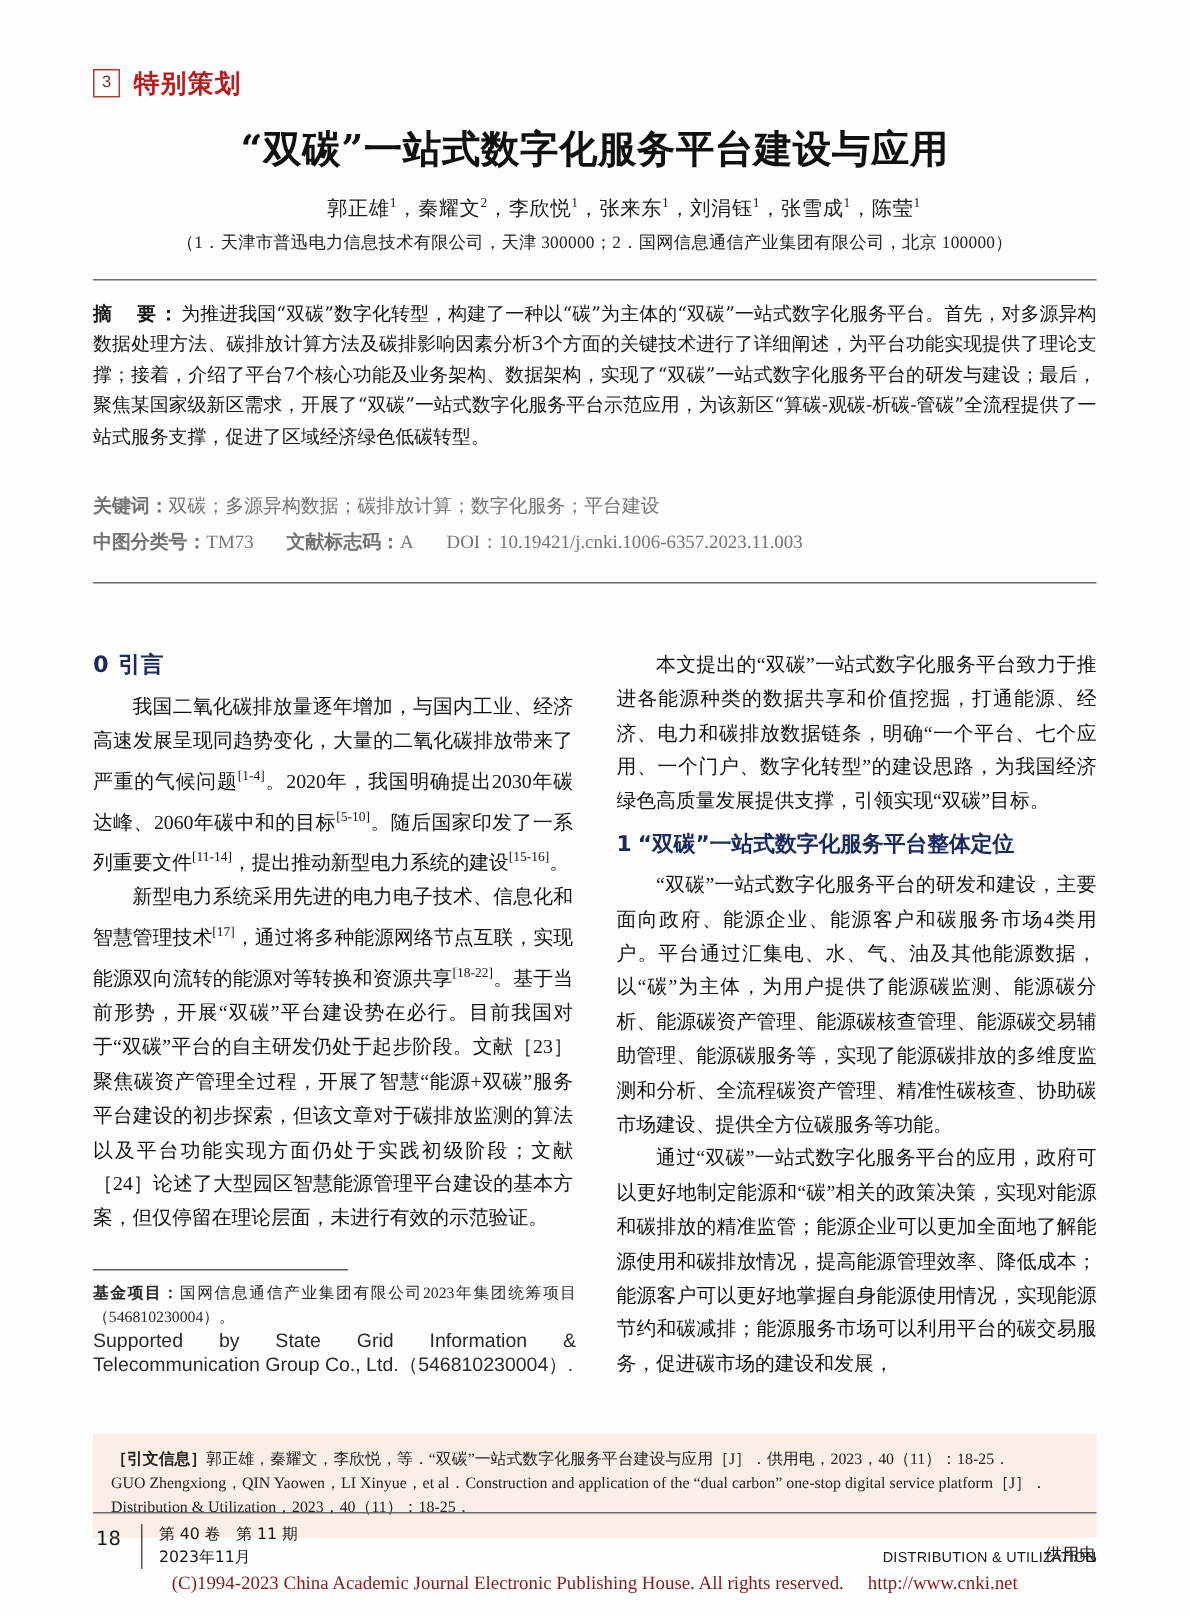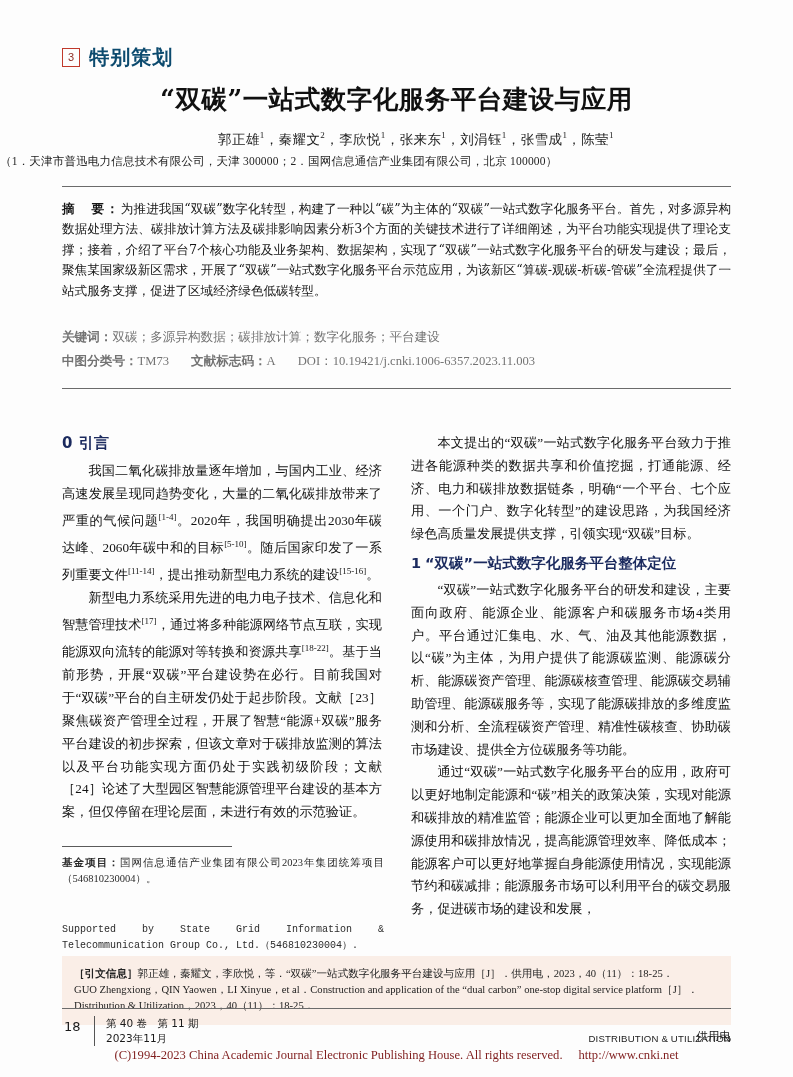--- a/index.html
+++ b/index.html
@@ -34,22 +34,22 @@
   .issue-badge {
     border: 1.6px solid #c0392b;
     color: #8e2b22;
     font-size: 11px;
     line-height: 1;
     padding: 3px 5px 3px 5px;
     font-family: "Liberation Sans", sans-serif;
     letter-spacing: 0;
   }
   .column-name {
-    color: #0c4a6e;
-    font-size: 20px;
+    color: #b91c1c;
+    font-size: 17px;
     font-weight: bold;
     font-family: "DejaVu Sans", "Liberation Sans", sans-serif;
     letter-spacing: 1px;
   }
 
   
   .title {
     position: absolute;
     left: 0;
     right: 0;
@@ -74,20 +74,21 @@
   }
   .authors sup {
     font-size: 9px;
     vertical-align: super;
   }
   .affil {
     position: absolute;
     left: 0;
     right: 0;
     top: 154px;
+    text-align: center;
     font-size: 11.5px;
     color: #232323;
     letter-spacing: 0.2px;
   }
 
   .rule {
     position: absolute;
     left: 62px;
     width: 669px;
     height: 1px;
@@ -190,23 +191,22 @@
     font-size: 10.5px;
     line-height: 15.5px;
     color: #2a2a2a;
     text-align: justify;
   }
   .footnote .fn-label {
     font-weight: bold;
     font-family: "DejaVu Sans", "Liberation Sans", sans-serif;
   }
   .footnote .fn-en {
-    font-family: Liberation Mono, monospace;
-    font-size: 10px;
-    margin-top: 36px;
+    font-family: Liberation Sans, sans-serif;
+    font-size: 13px;
   }
 
   
   .cite-box {
     position: absolute;
     left: 62px;
     top: 956px;
     width: 669px;
     background: #faeee7;
     padding: 9px 12px 10px 12px;

